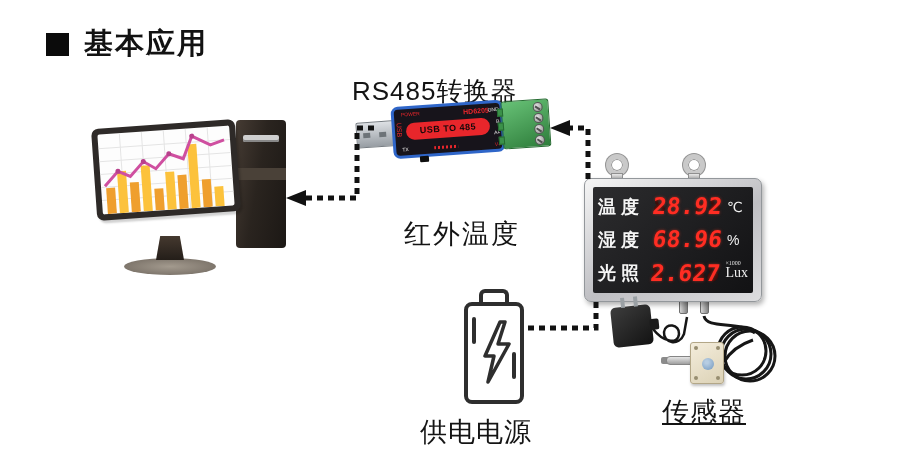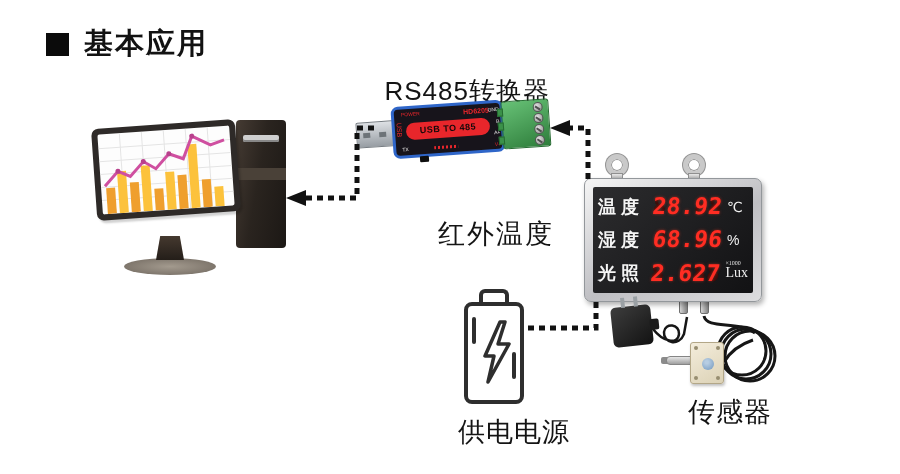--- a/index.html
+++ b/index.html
@@ -5,21 +5,21 @@
   * { margin:0; padding:0; box-sizing:border-box; }
   body { background:#fff; font-family:"Liberation Sans","DejaVu Sans",sans-serif; }
   .canvas { position:relative; width:900px; height:474px; background:#ffffff; overflow:hidden; }
 
   
   .title { position:absolute; left:46px; top:24px; display:flex; align-items:center; gap:15px;
            font-size:29px; font-weight:600; color:#121212; letter-spacing:2px; }
   .title-square { width:23px; height:23px; background:#0b0b0b; }
 
   
-  .dlabel { position:absolute; color:#141414; font-size:27px; letter-spacing:1px; text-align:right; }
+  .dlabel { position:absolute; color:#141414; font-size:27px; letter-spacing:1px; text-align:left; }
 
   
   .tower { position:absolute; left:236px; top:120px; width:50px; height:128px; z-index:1;
            background:linear-gradient(100deg,#453b33 0%,#2a241f 45%,#1c1815 100%); border-radius:4px; }
   .tower-slot { position:absolute; left:7px; top:15px; width:36px; height:7px; background:#cfcfcf;
                 border-radius:2px; box-shadow:inset 0 -2px 0 #878787; }
   .tower-band { position:absolute; left:0; top:48px; width:100%; height:12px; background:#4a4138; }
   .monitor { position:absolute; left:94px; top:124px; width:144px; height:92px; z-index:2;
              background:#2e2a28; border-radius:7px; padding:6px; transform:rotate(-4deg);
              box-shadow:2px 3px 2px rgba(0,0,0,.18); }
@@ -268,21 +268,21 @@
 
   <div class="probe-tip"></div>
   <div class="sensor-probe"></div>
   <div class="sensor-box">
     <div class="sdot" style="left:3px; top:3px;"></div>
     <div class="sdot" style="right:3px; top:3px;"></div>
     <div class="sdot" style="left:3px; bottom:3px;"></div>
     <div class="sdot" style="right:3px; bottom:3px;"></div>
     <div class="sensor-eye"></div>
   </div>
-  <div class="dlabel" style="left:662px; top:394px; width:110px;">传感器</div>
+  <div class="dlabel" style="left:662px; top:394px; width:110px;text-decoration:underline;">传感器</div>
 
   <svg class="overlay" width="900" height="474" viewBox="0 0 900 474">
     <path d="M374 128 H357 V198 H306" fill="none" stroke="#111" stroke-width="5" stroke-dasharray="6 5"></path>
     <polygon points="306,190 306,206 286,198" fill="#111"></polygon>
     <path d="M588 179 V128 H568" fill="none" stroke="#111" stroke-width="5" stroke-dasharray="6 5"></path>
     <polygon points="570,120 570,136 550,128" fill="#111"></polygon>
     <path d="M528 328 H596 V298" fill="none" stroke="#111" stroke-width="5" stroke-dasharray="6 5"></path>
   </svg>
 
 </div>

